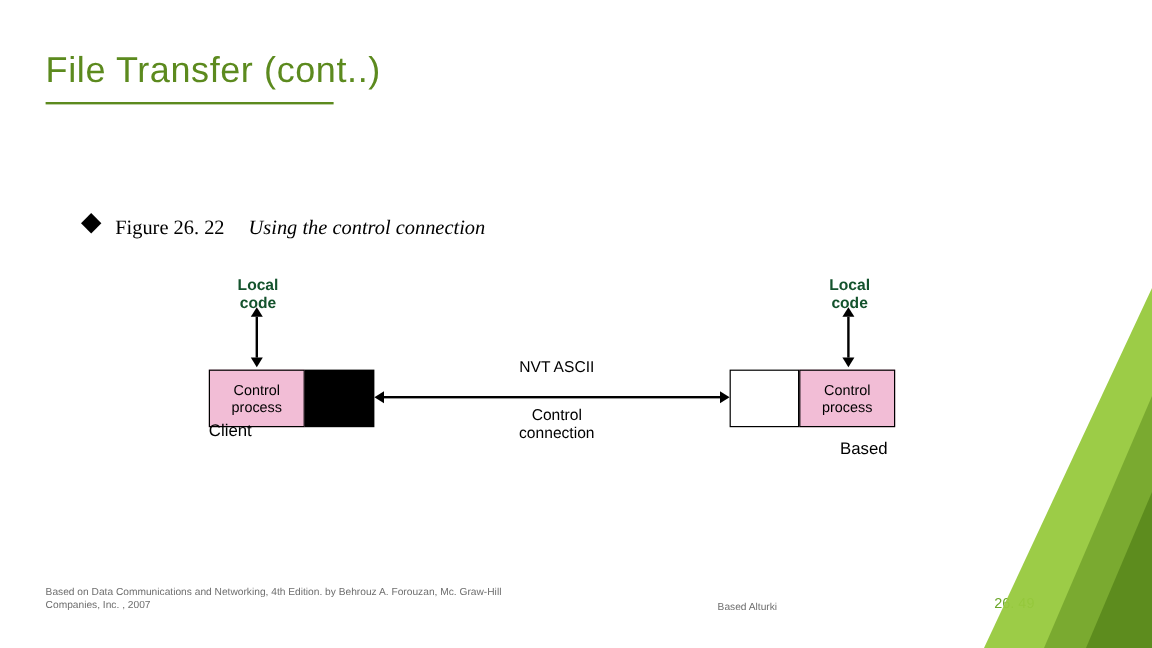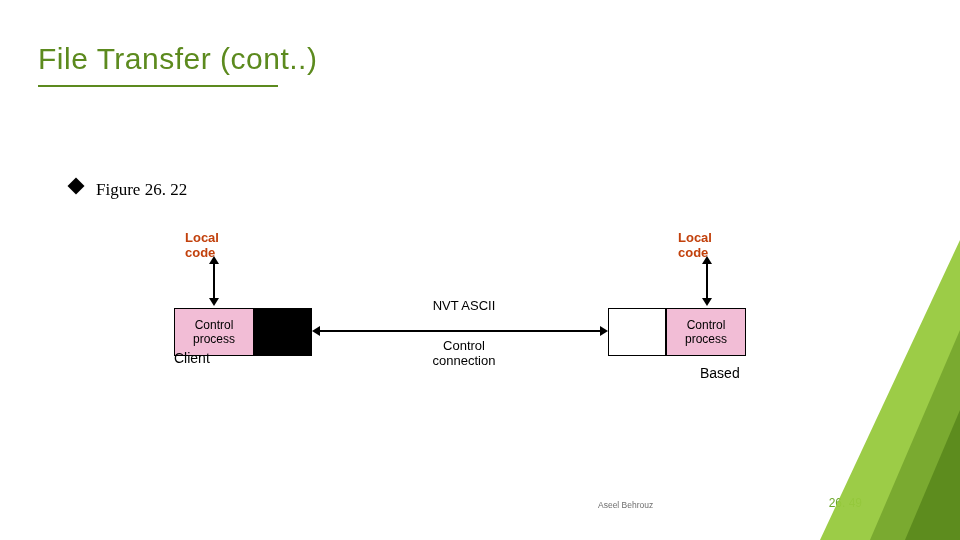--- a/index.html
+++ b/index.html
@@ -8,21 +8,21 @@
   .title { position:absolute; left:38px; top:42px; font-size:30px; color:#5c8a1e; font-weight:400; letter-spacing:0.5px; }
   .title-underline { position:absolute; left:38px; top:85px; width:240px; height:2px; background:#5c8a1e; }
 
   .bullet-row { position:absolute; left:70px; top:180px; display:flex; gap:14px; }
   .bullet-icon { width:12px; height:12px; background:#000; transform:rotate(45deg); }
   .fig-num { font-family: Georgia, serif; font-size:17px; color:#000; }
   .fig-caption { font-family: Georgia, serif; font-size:17px; font-style:italic; color:#000; margin-left:6px; }
 
   
   .diagram { position:absolute; left:100px; top:230px; width:720px; height:190px; }
-  .label-local { position:absolute; font-size:13px; font-weight:700; color:#c2410c; text-align:left; width:60px; }
+  .label-local { position:absolute; font-size:13px; font-weight:700; color:#14532d; text-align:center; width:60px; }
   .label-local.left { left:85px; top:0; }
   .label-local.right { left:578px; top:0; }
 
   .vline { position:absolute; width:2px; height:34px; background:#000; }
   .vline.left { left:113px; top:34px; }
   .vline.right { left:606px; top:34px; }
   .arrowhead-up { position:absolute; width:0; height:0; border-left:5px solid transparent; border-right:5px solid transparent; border-bottom:8px solid #000; }
   .arrowhead-down { position:absolute; width:0; height:0; border-left:5px solid transparent; border-right:5px solid transparent; border-top:8px solid #000; }
   .vline .up { left:-4px; top:-8px; }
   .vline .down { left:-4px; bottom:-8px; }
@@ -61,20 +61,21 @@
 <body>
 
 <div class="slide">
 
   <div class="title">File Transfer (cont..)</div>
   <div class="title-underline"></div>
 
   <div class="bullet-row">
     <div class="bullet-icon"></div>
     <span class="fig-num">Figure 26. 22</span>
+    <span class="fig-caption">Using the control connection</span>
   </div>
 
   <div class="diagram">
     <div class="label-local left" style="white-space:pre-line">Local
 code</div>
     <div class="label-local right" style="white-space:pre-line">Local
 code</div>
 
     <div class="vline left">
       <div class="arrowhead-up up"></div>
@@ -102,20 +103,21 @@
     <div class="hline-wrap">
       <div class="arrow-l"></div>
       <div class="hline"></div>
       <div class="arrow-r"></div>
     </div>
     <div style="position:absolute; left:304px; top:108px; width:120px; text-align:center; font-size:13px; color:#000; white-space:pre-line;">Control
 connection</div>
   </div>
 
   <div class="footer">
-    <span class="author">Aseel Behrouz</span>
+    <span class="src">Based on Data Communications and Networking, 4th Edition. by Behrouz A. Forouzan,   Mc. Graw-Hill Companies, Inc. , 2007</span>
+    <span class="author">Based Alturki</span>
     <span class="pagenum">26. 49</span>
   </div>
 
   <div class="tri1"></div>
   <div class="tri2"></div>
   <div class="tri3"></div>
 </div>
 
 </body></html>

